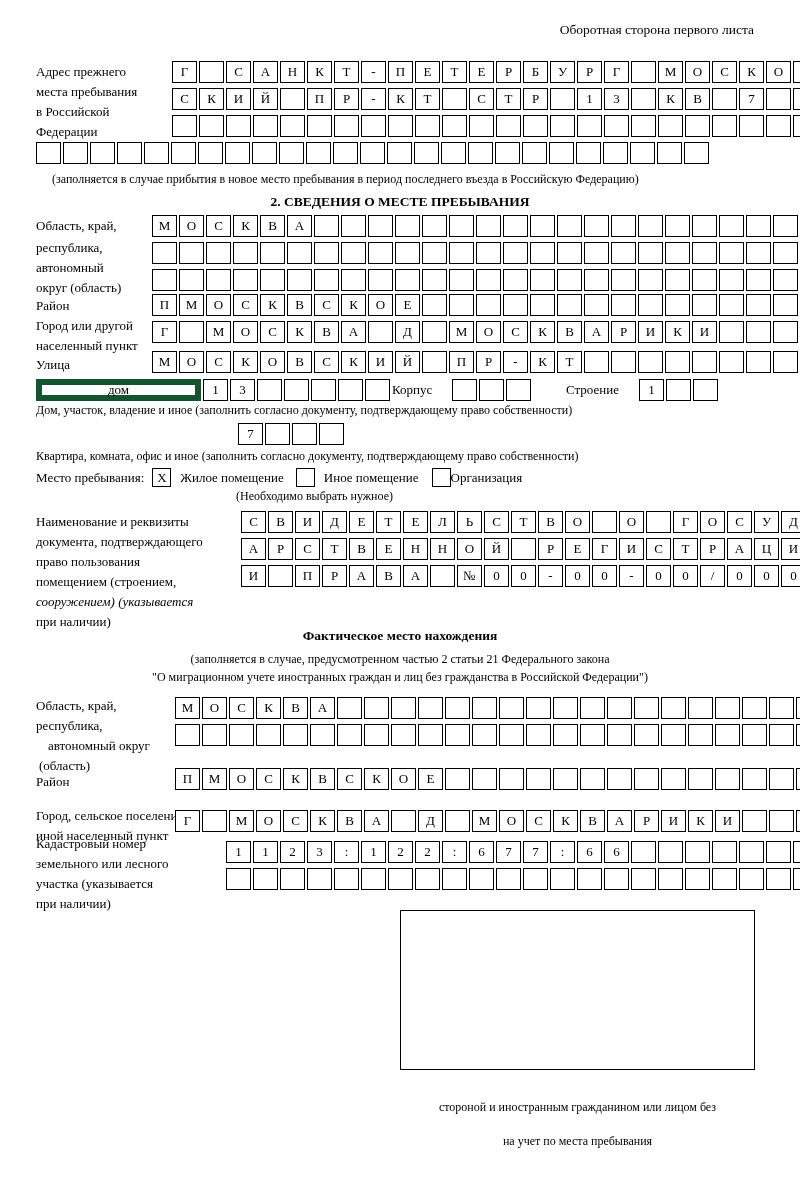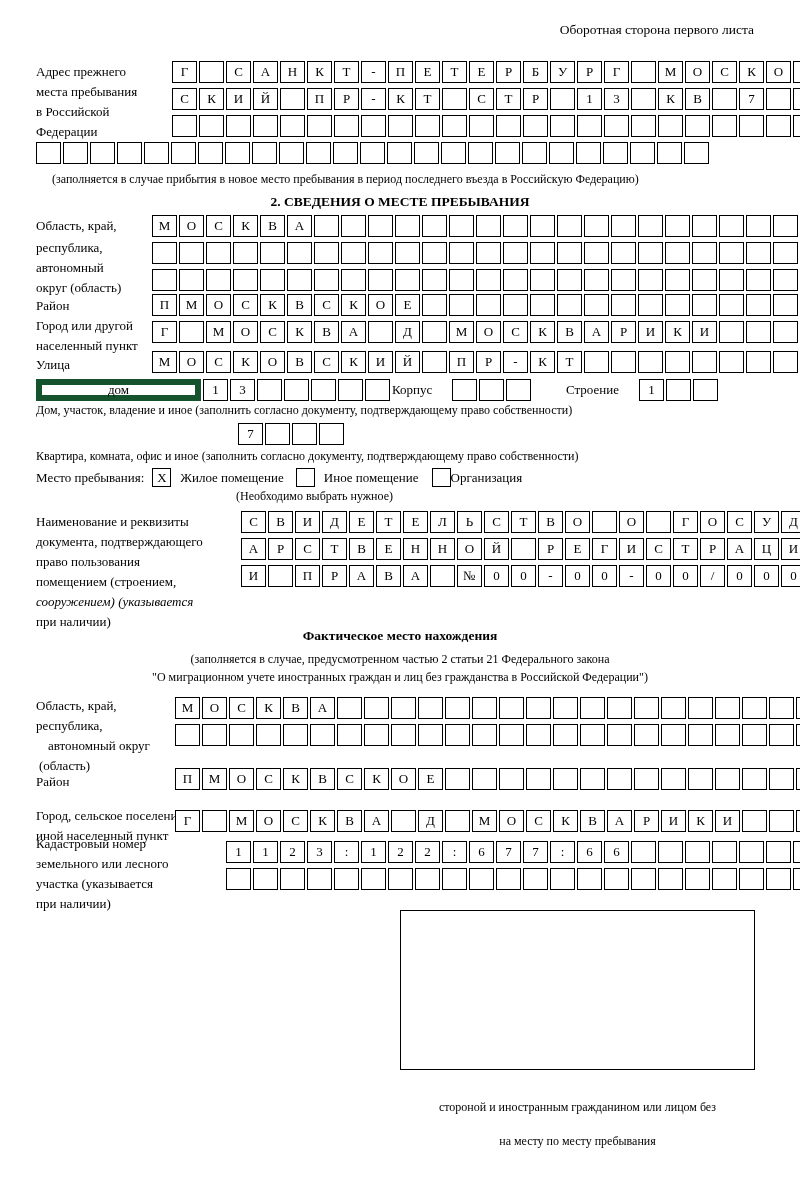--- a/index.html
+++ b/index.html
@@ -636,15 +636,15 @@
       <div class="bx"></div>
       <div class="bx"></div>
       <div class="bx"></div>
       <div class="bx"></div>
       <div class="bx"></div>
     </div>
 
   <div class="stampbox" style="left:400px;top:910px;width:355px;height:160px;"></div>
 
   <div class="footnote" style="left:395px;top:1099px;width:365px;font-family:Liberation Serif, serif;">стороной и иностранным гражданином или лицом без</div>
-  <div class="footnote" style="left:395px;top:1133px;width:365px;">на месту по месту пребывания</div>
+  <div class="footnote" style="left:395px;top:1133px;width:365px;">на учет по места пребывания</div>
 
 </div>
 
 </body></html>

